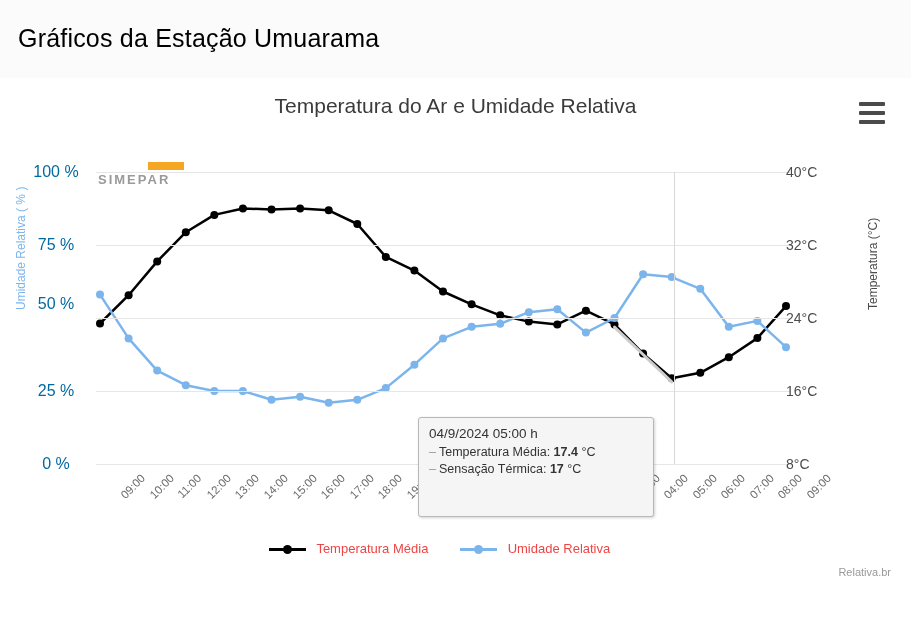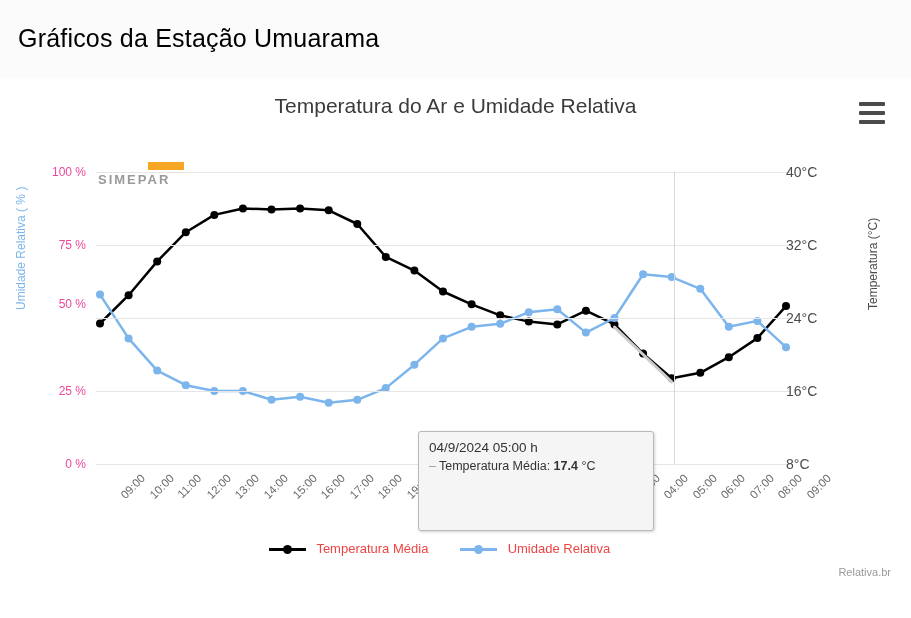--- a/index.html
+++ b/index.html
@@ -44,22 +44,22 @@
     position:absolute;
     left:96px;top:94px;width:694px;height:292px;
   }
   .gridline{
     position:absolute;left:0;width:694px;height:1px;background:#e6e6e6;
   }
   .vgridline{
     position:absolute;top:0;height:292px;width:1px;background:#d8d8d8;
   }
   .axis-left-label{
-    position:absolute;right:704px;white-space:nowrap;text-align:right;
-    font-size:12px;color:#ec4899;
+    position:absolute;right:704px;white-space:nowrap;text-align:center;
+    font-size:16px;color:#0369a1;
     transform:translateY(-50%);
     width:60px;
   }
   .axis-right-label{
     position:absolute;left:690px;white-space:nowrap;
     font-size:14px;color:#4b4b4b;
     transform:translateY(-50%);
   }
   #ylabel-left{
     position:absolute;left:14px;top:232px;
@@ -101,21 +101,21 @@
   .legend-text{vertical-align:middle;}
   #credit{
     position:absolute;right:20px;top:488px;font-size:11px;color:#9a9a9a;
   }
   
   #tooltip{
     position:absolute;left:418px;top:339px;width:236px;height:100px;
     background:#f5f5f5;border:1px solid #b8b8b8;border-radius:3px;
     box-shadow:1px 1px 3px rgba(0,0,0,0.18);
     padding:8px 10px;box-sizing:border-box;
-    font-size:12.5px;color:#333;margin-top:14px;
+    font-size:12.5px;color:#333;
   }
   #tooltip .tt-head{font-size:13.5px;color:#333;margin-bottom:4px;}
   #tooltip .tt-row{margin-top:3px;white-space:nowrap;}
   #tooltip .tt-dash{color:#999;margin-right:3px;}
   .tt-name-temp{color:#333;}
   .tt-name-umid{color:#7cb5ec;}
   .tt-name-sens{color:#333;}
   .tt-val{font-weight:700;}
   svg{display:block;}
 </style>
@@ -249,20 +249,23 @@
         <div class="xtick" style="left: 671.417px; top: 300px;">08:00</div>
         <div class="xtick" style="left: 700px; top: 300px;">09:00</div>
       </div>
   </div>
 
   <div id="tooltip">
     <div class="tt-head">04/9/2024 05:00 h</div>
     <div class="tt-row">
       <span class="tt-dash">–</span><span class="tt-name-temp">Temperatura Média</span><span>: </span><span class="tt-val">17.4</span><span> °C</span>
     </div>
+    <div class="tt-row">
+      <span class="tt-dash">–</span><span class="tt-name-sens">Sensação Térmica</span><span>: </span><span class="tt-val">17</span><span> °C</span>
+    </div>
   </div>
 
   <div id="legend">
     <span class="legend-item">
       <span class="legend-sym">
         <i style="background:#000"></i><b style="background:#000"></b><i style="background:#000"></i>
       </span>
       <span class="legend-text">Temperatura Média</span>
     </span>
     <span class="legend-item">

